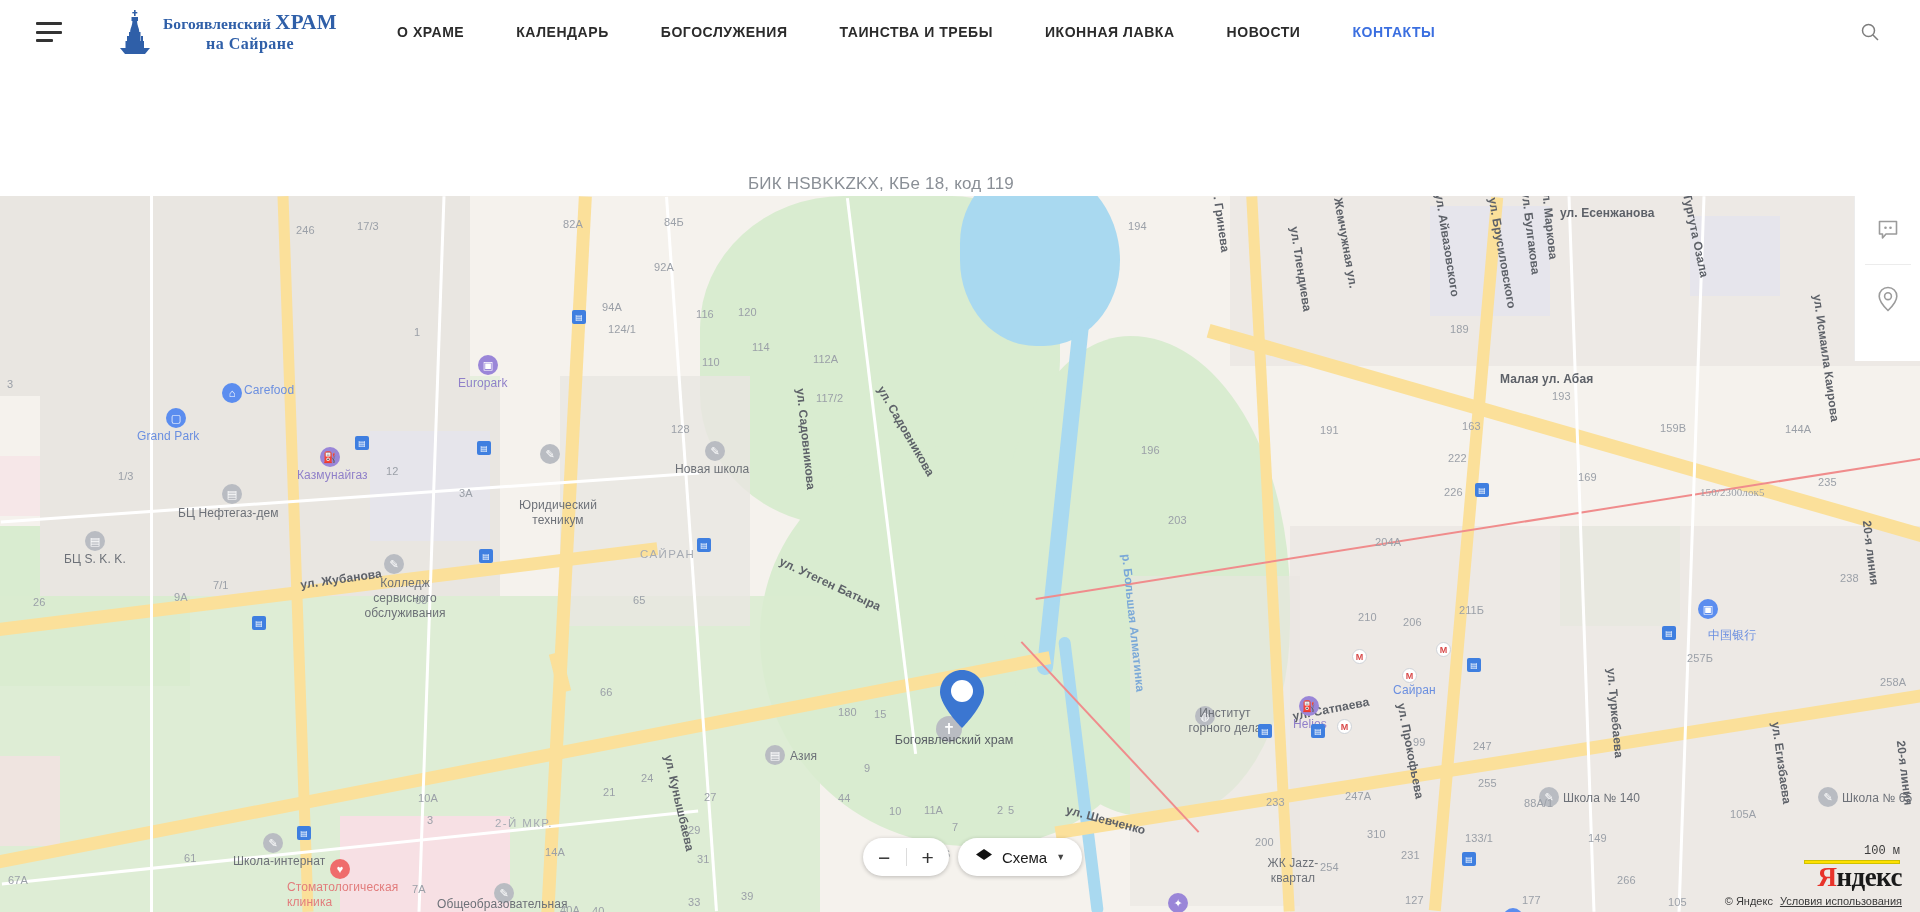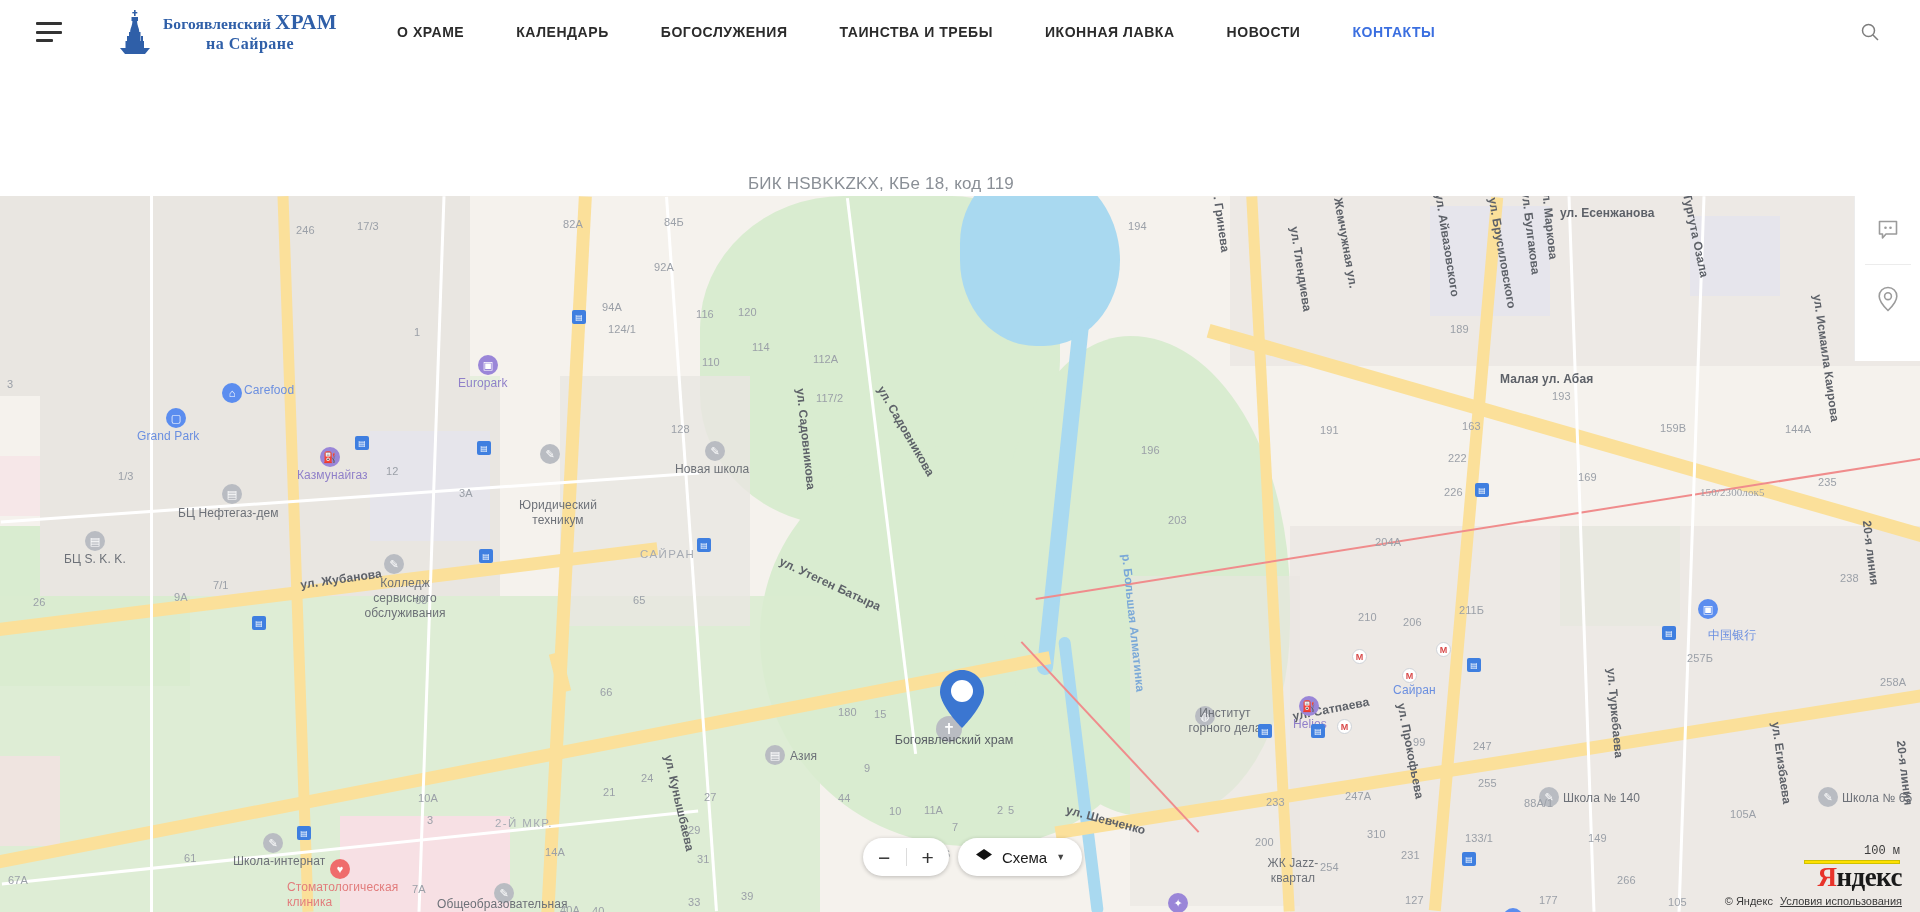--- a/index.html
+++ b/index.html
@@ -509,21 +509,21 @@
     <div class="maplabel num" style="left:1700px;top:290px;font-family:Liberation Serif, serif;">150/2300лок5</div>
     <div class="maplabel num" style="left:1818px;top:280px;">235</div>
     <div class="maplabel num" style="left:1840px;top:376px;">238</div>
     <div class="maplabel num" style="left:1687px;top:456px;">257Б</div>
     <div class="maplabel num" style="left:1880px;top:480px;">258А</div>
     <div class="maplabel num" style="left:1617px;top:678px;">266</div>
     <div class="maplabel num" style="left:1668px;top:700px;">105</div>
 
     <div class="maplabel num" style="left:1730px;top:612px;">105А</div>
 
-    <div class="maplabel num" style="left:1522px;top:698px;margin-left:17px;">177</div>
+    <div class="maplabel num" style="left:1522px;top:698px;">177</div>
 
     <svg class="main-marker" viewBox="0 0 48 60">
       <path d="M24 1 C11.8 1 2 10.8 2 23 C2 37 24 59 24 59 C24 59 46 37 46 23 C46 10.8 36.2 1 24 1 Z" fill="#3b76d1"></path>
       <circle cx="24" cy="22" r="11" fill="#ffffff"></circle>
     </svg>
 
     <div class="church-mini">✝</div>
     <div class="church-label">Богоявленский храм</div>
 
     <div class="zoom-ctl">

